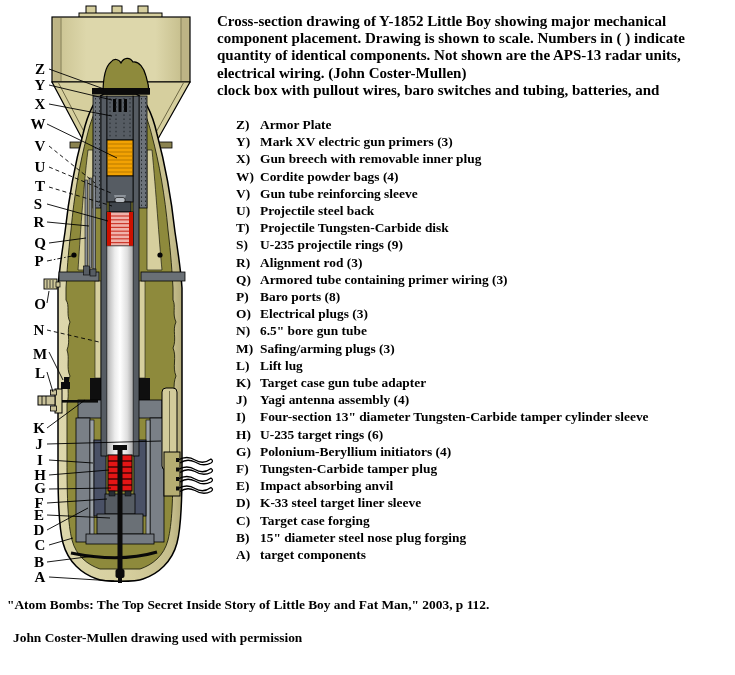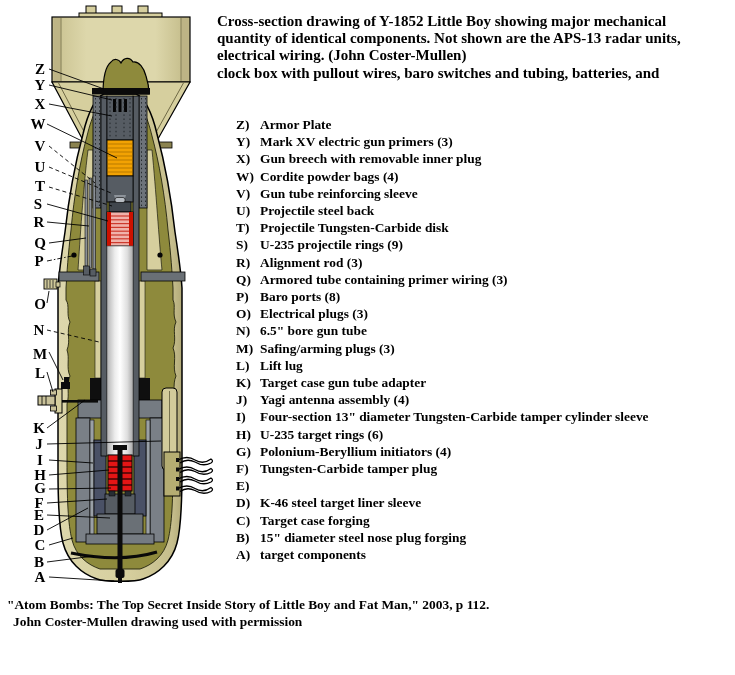--- a/index.html
+++ b/index.html
@@ -17,21 +17,21 @@
     position:absolute;left:236px;top:116px;width:498px;
     font-size:13.4px;line-height:17.2px;
   }
   .legend-item{display:flex;}
   .legend-key{flex:0 0 24px;white-space:nowrap;}
   .legend-text{white-space:nowrap;text-align:right;}
   .footer{
     position:absolute;left:7px;top:596px;width:720px;
     font-size:13.4px;line-height:17.2px;white-space:nowrap;
   }
-  .footer-line2{padding-left:6px;}
+  .footer-line2{padding-left:6px;margin-top:16px;}
   .callout{
     font-family:"Liberation Serif","DejaVu Serif",serif;
     font-weight:bold;font-size:15px;fill:#000;
   }
   .leader{stroke:#000;stroke-width:0.9;fill:none;}
   .leader-dashed{stroke-dasharray:4,3;}
   .leader-dashdot{stroke-dasharray:5,2,1.5,2;}
 </style>
 </head>
 <body>
@@ -285,20 +285,21 @@
         <text x="39" y="520" text-anchor="middle" class="callout">E</text>
         <text x="39" y="535" text-anchor="middle" class="callout">D</text>
         <text x="40" y="550" text-anchor="middle" class="callout">C</text>
         <text x="39" y="567" text-anchor="middle" class="callout">B</text>
         <text x="40" y="582" text-anchor="middle" class="callout">A</text>
       </g>
   </svg>
 
   <div class="description" id="description-block">
       <div>Cross-section drawing of Y-1852 Little Boy showing major mechanical</div>
+      <div>component placement. Drawing is shown to scale.  Numbers in ( ) indicate</div>
       <div>quantity of identical components.  Not shown are the APS-13 radar units,</div>
       <div>electrical wiring.  (John Coster-Mullen)</div>
       <div>clock box with pullout wires, baro switches and tubing, batteries, and</div>
     </div>
 
   <div class="legend" id="legend-list">
       <div class="legend-item">
         <div class="legend-key">Z)</div>
         <div class="legend-text">
           <div>Armor Plate</div>
@@ -419,25 +420,28 @@
         </div>
       </div>
       <div class="legend-item">
         <div class="legend-key">F)</div>
         <div class="legend-text">
           <div>Tungsten-Carbide tamper plug</div>
         </div>
       </div>
       <div class="legend-item">
         <div class="legend-key">E)</div>
+        <div class="legend-text">
+          <div>Impact absorbing anvil</div>
+        </div>
       </div>
       <div class="legend-item">
         <div class="legend-key">D)</div>
         <div class="legend-text">
-          <div>K-46 steel target liner sleeve</div>
+          <div>K-33 steel target liner sleeve</div>
         </div>
       </div>
       <div class="legend-item">
         <div class="legend-key">C)</div>
         <div class="legend-text">
           <div>Target case forging</div>
         </div>
       </div>
       <div class="legend-item">
         <div class="legend-key">B)</div>

